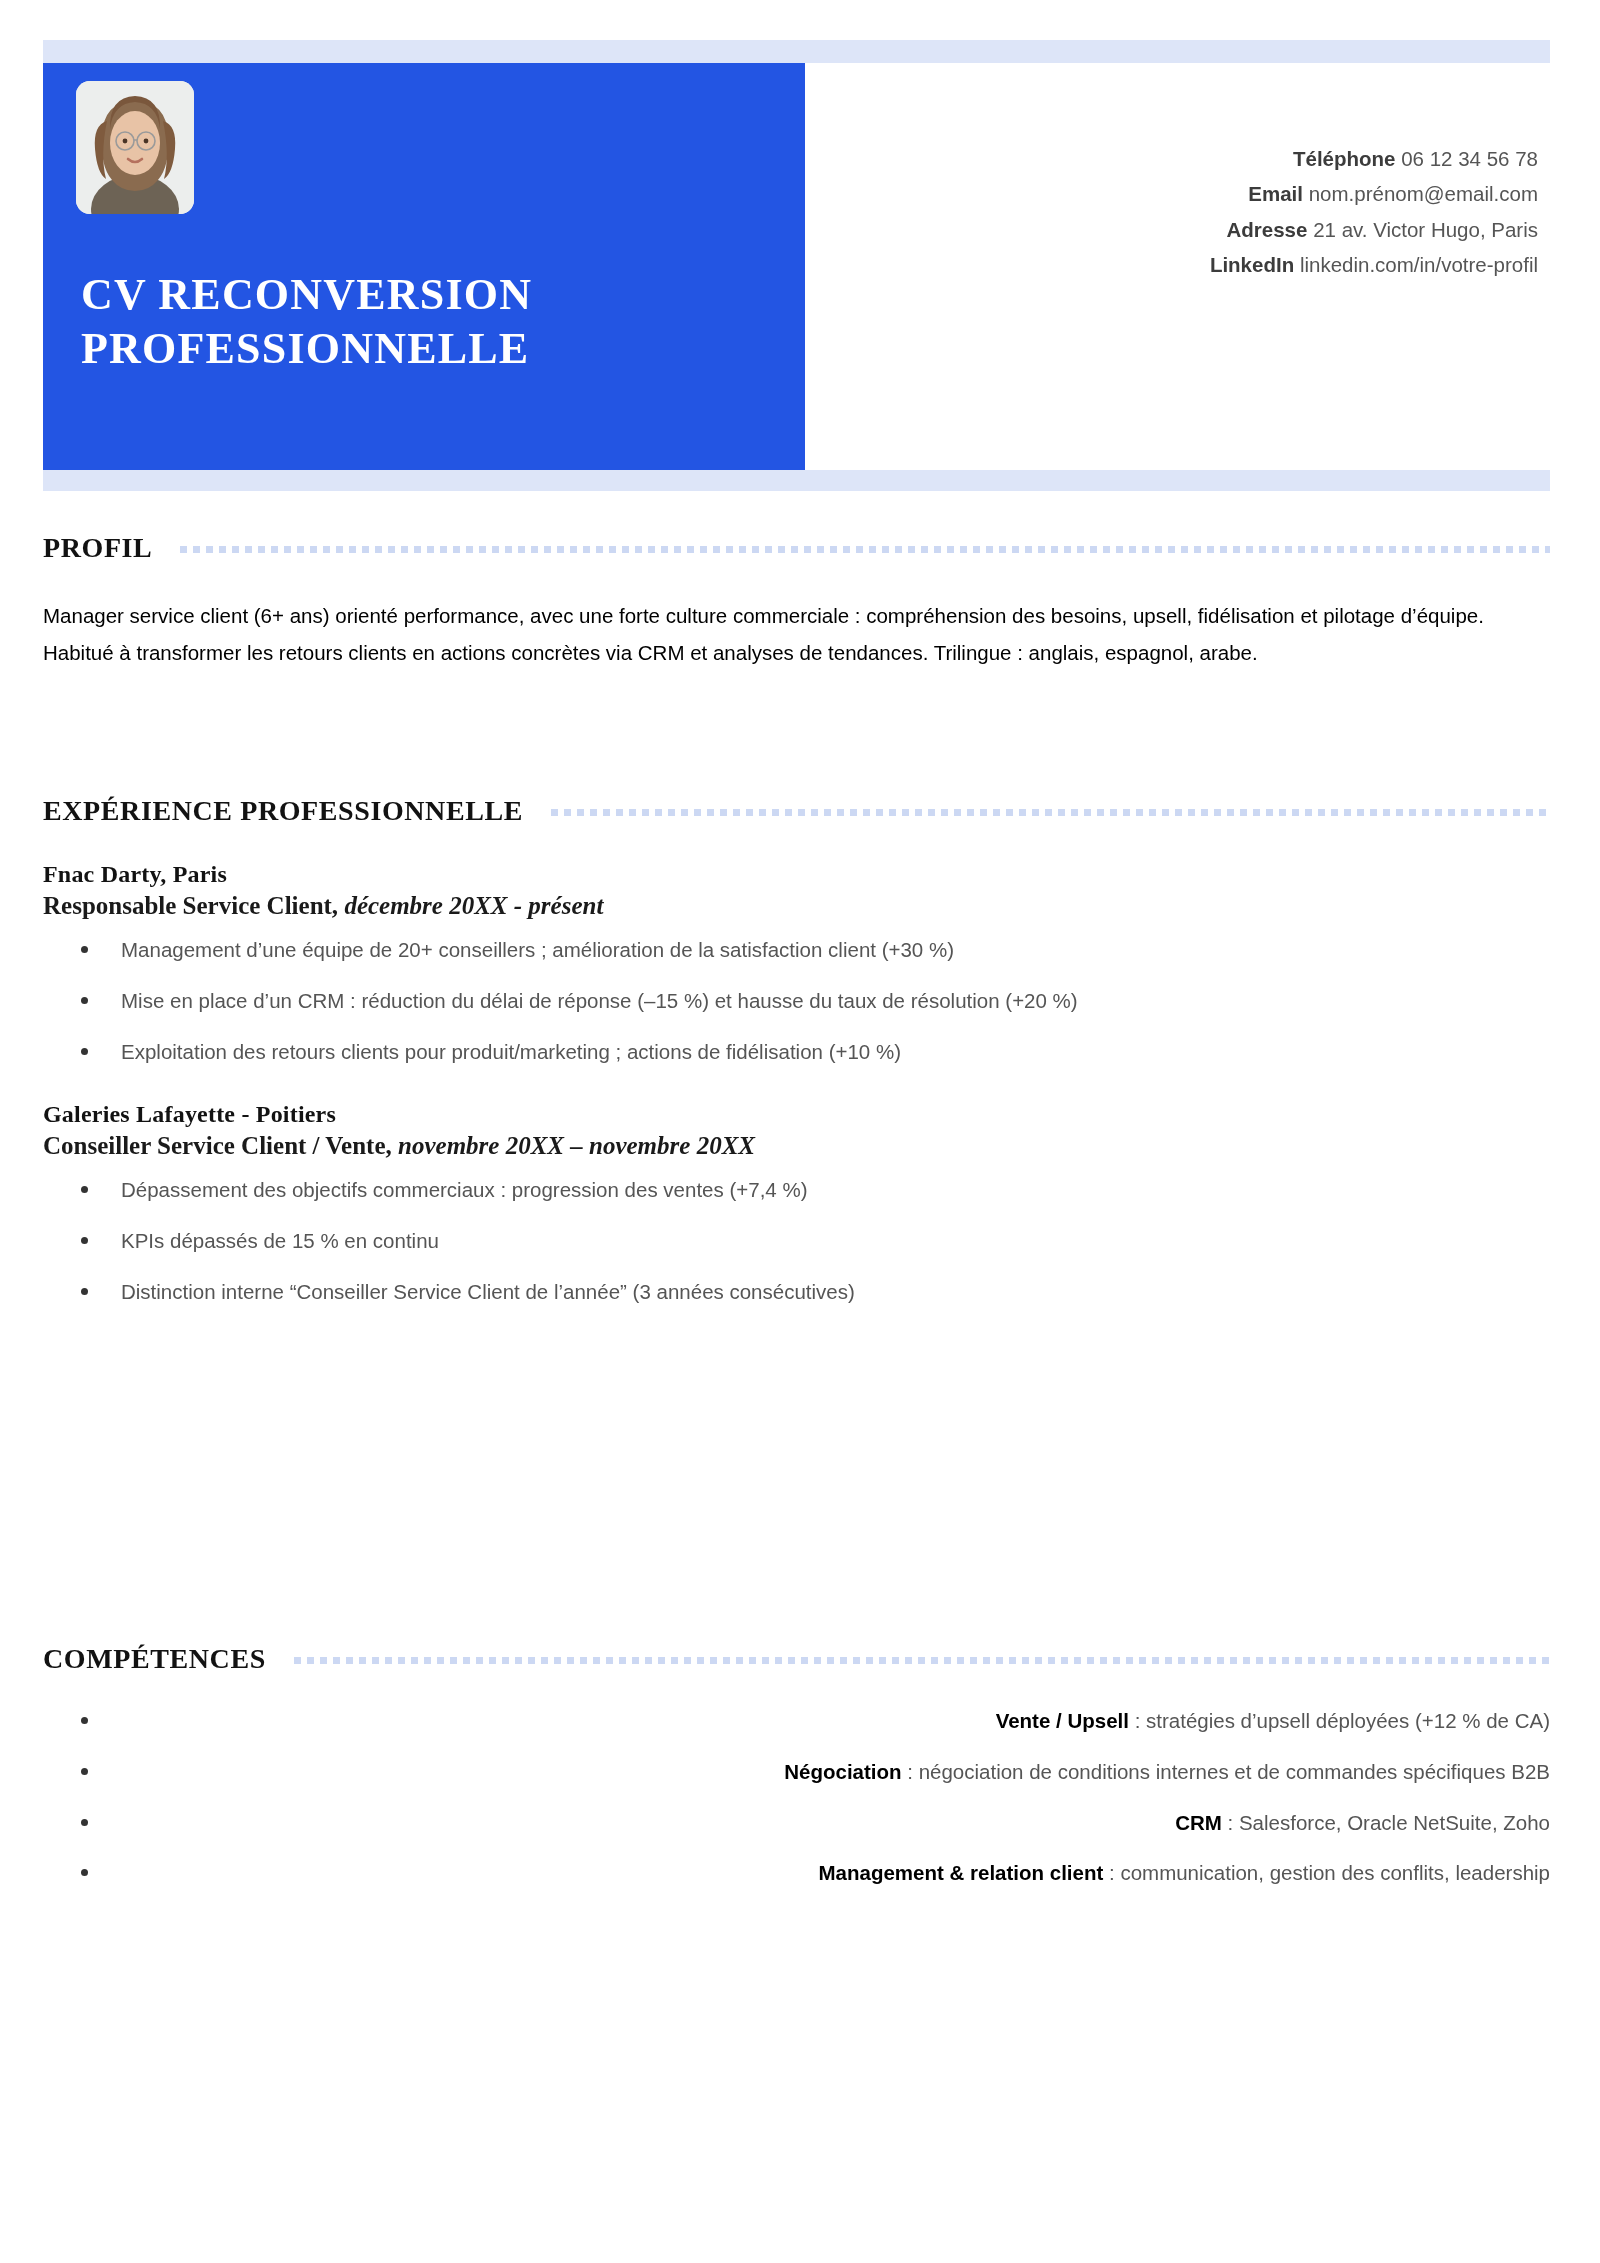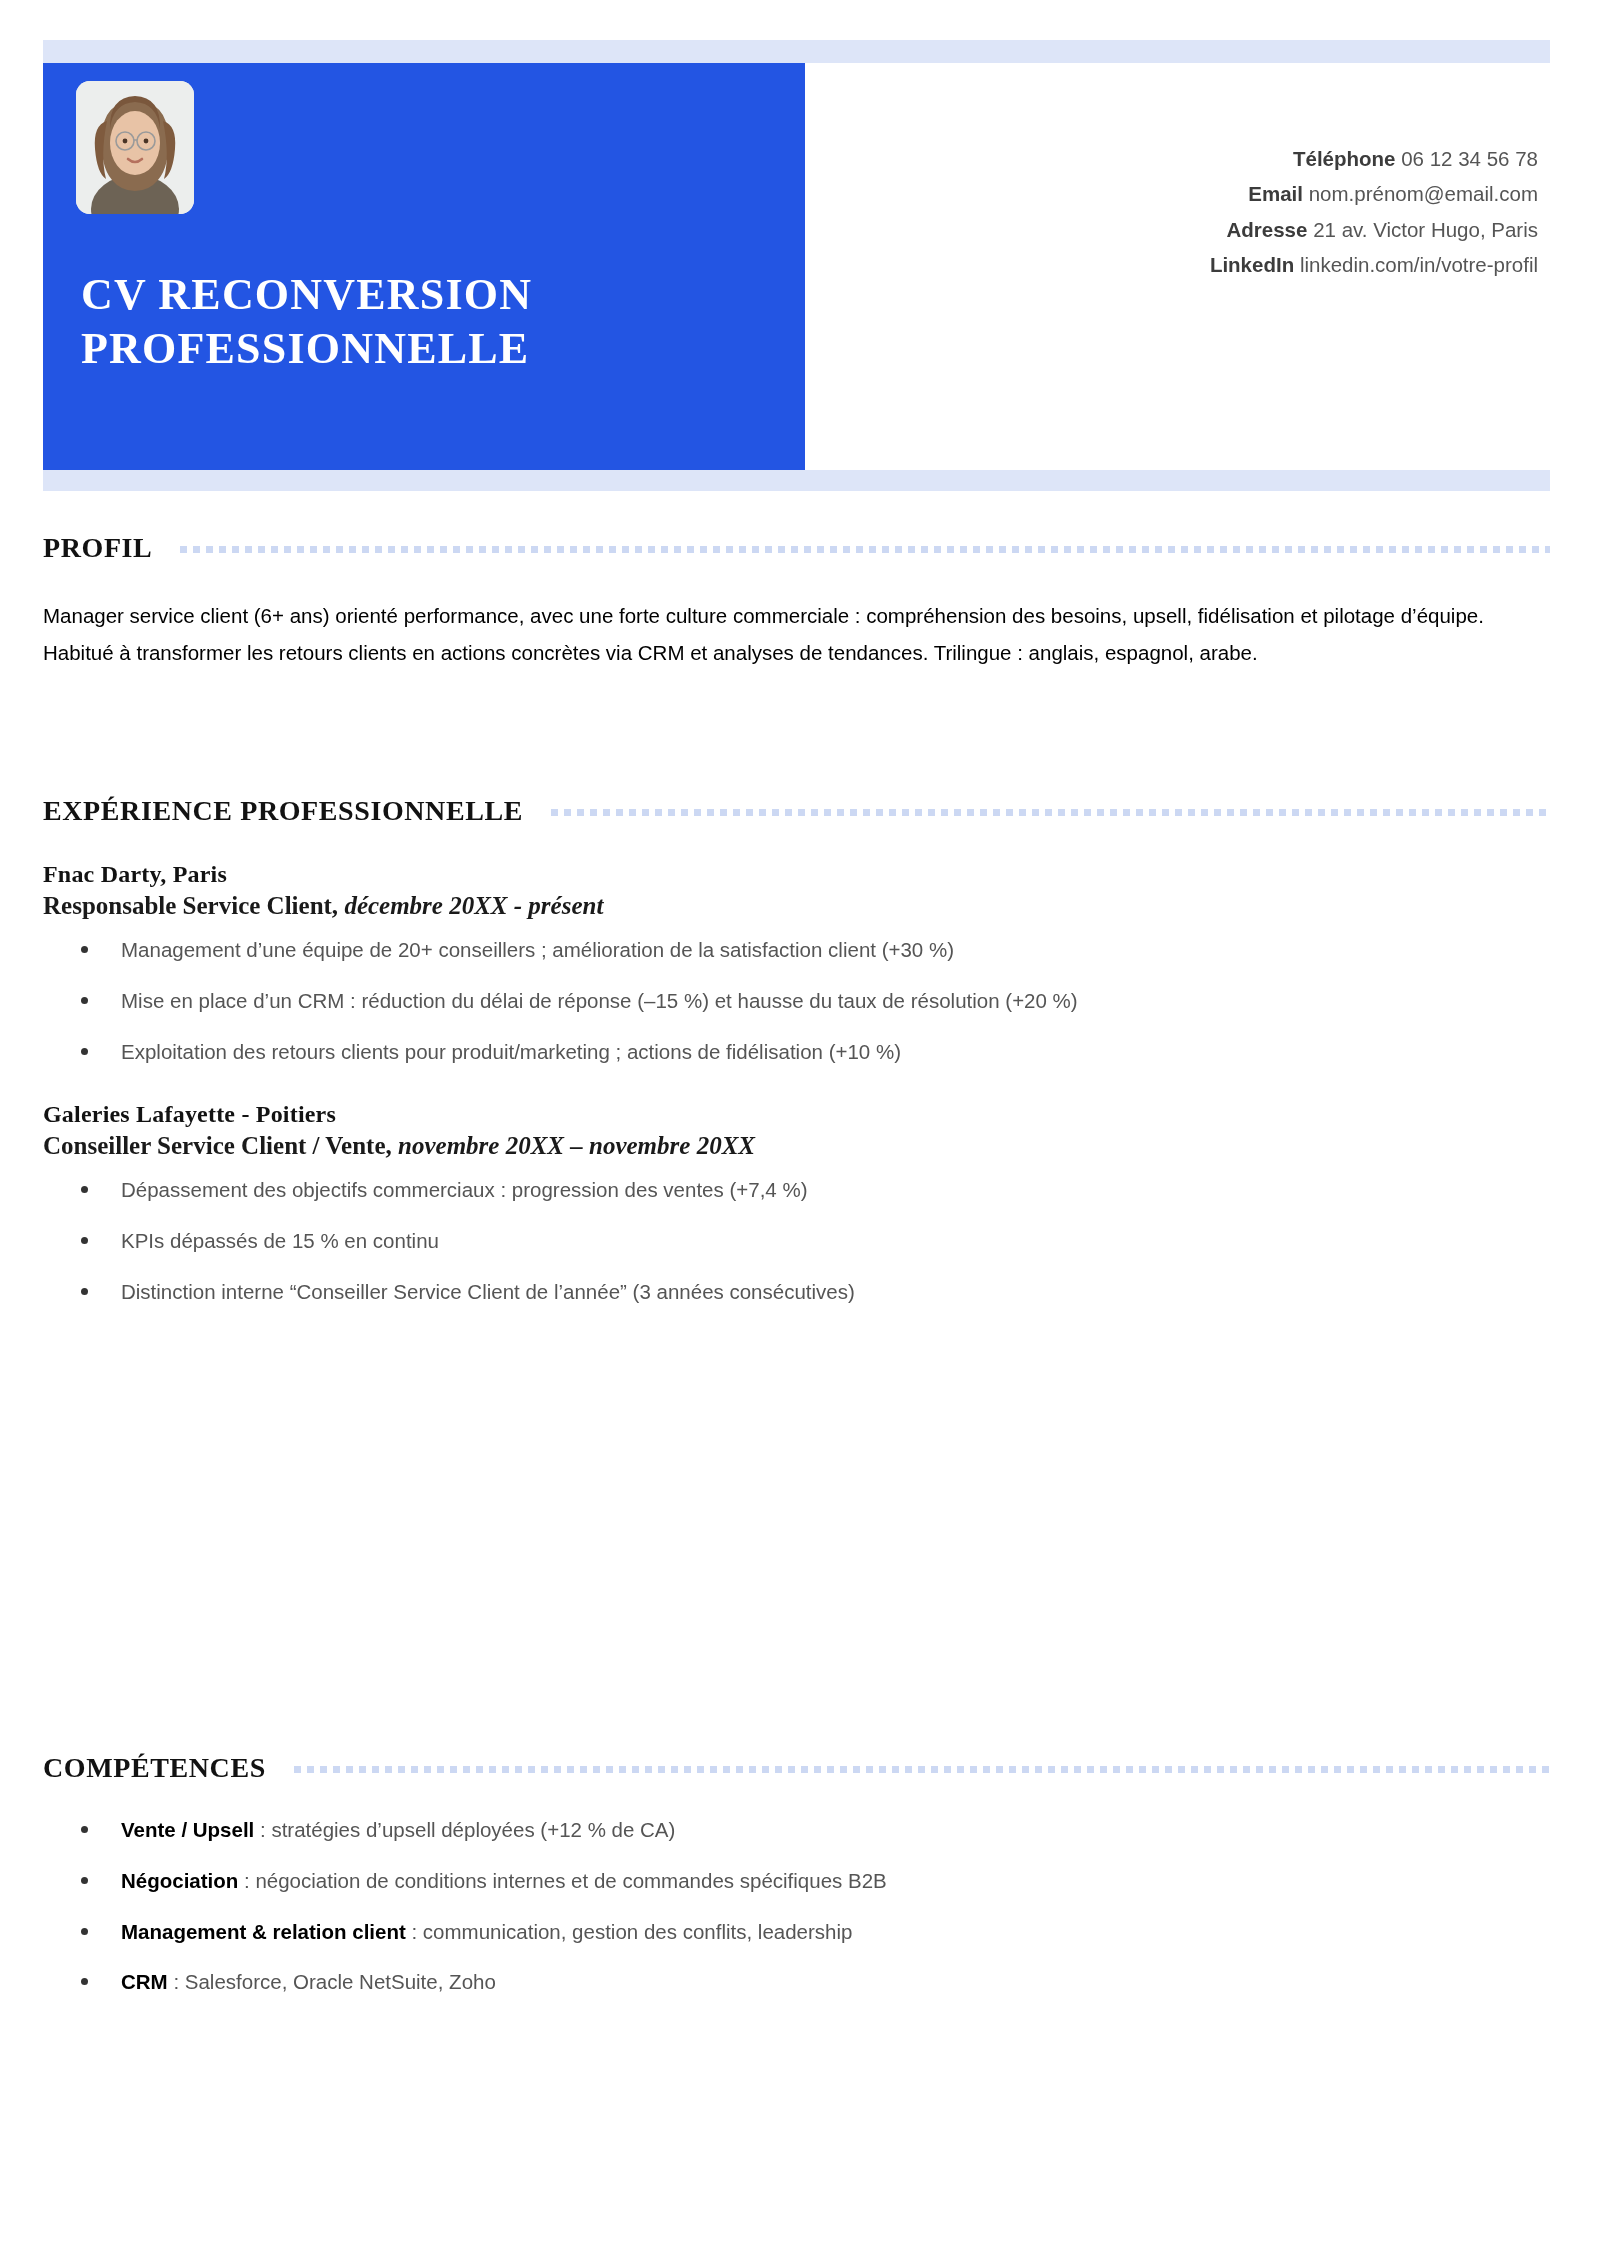--- a/index.html
+++ b/index.html
@@ -176,26 +176,26 @@
       <div class="job-role"><span>Conseiller Service Client / Vente, </span><span class="dates">novembre 20XX – novembre 20XX</span></div>
       <ul class="bullets">
         <li>Dépassement des objectifs commerciaux : progression des ventes (+7,4 %)</li>
         <li>KPIs dépassés de 15 % en continu</li>
         <li>Distinction interne “Conseiller Service Client de l’année” (3 années consécutives)</li>
       </ul>
     </div>
   </div>
 
 
-  <div class="section" style="top:1752px;">
+  <div class="section" style="top:1643px;text-align:right;">
     <div class="sec-head">
       <div class="sec-title">COMPÉTENCES</div>
       <div class="dots"></div>
     </div>
     <ul class="bullets" style="margin-top:30px;">
       <li><b>Vente / Upsell</b><span> : stratégies d’upsell déployées (+12 % de CA)</span></li>
       <li><b>Négociation</b><span> : négociation de conditions internes et de commandes spécifiques B2B</span></li>
+      <li><b>CRM</b><span> : Salesforce, Oracle NetSuite, Zoho</span></li>
       <li><b>Management &amp; relation client</b><span> : communication, gestion des conflits, leadership</span></li>
-      <li><b>CRM</b><span> : Salesforce, Oracle NetSuite, Zoho</span></li>
     </ul>
   </div>
 
 </div>
 
 </body></html>

